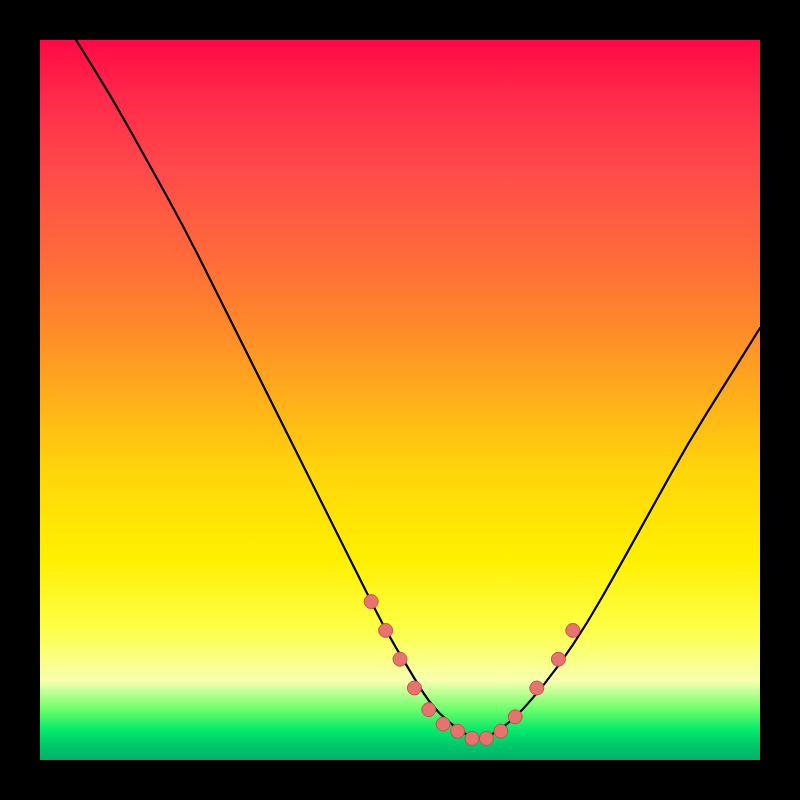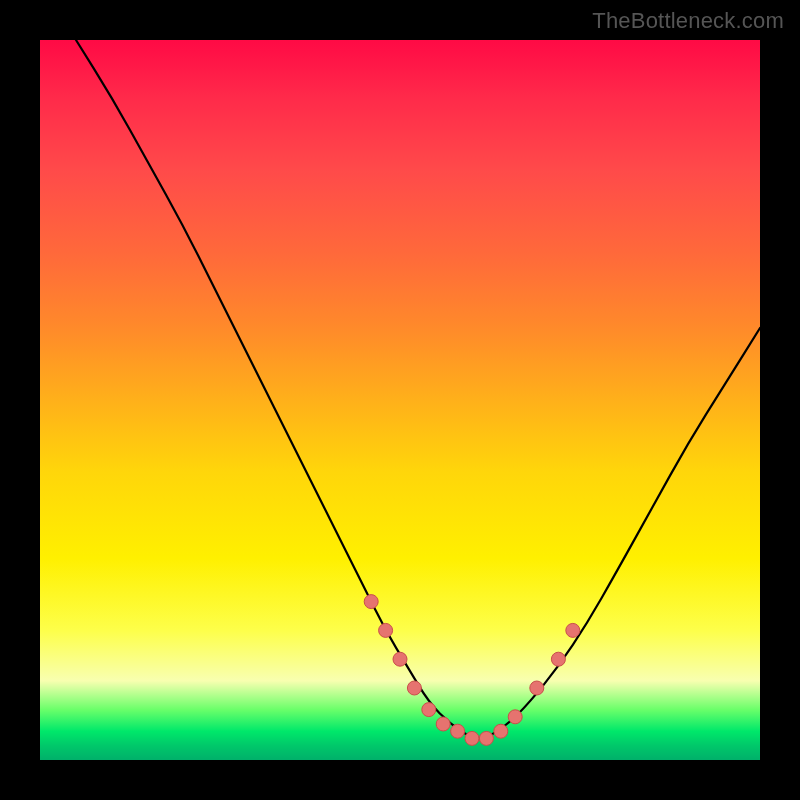--- a/index.html
+++ b/index.html
@@ -70,21 +70,20 @@
   .dot {
     fill: #e6736f;
     stroke: #c94f4a;
     stroke-width: 1;
   }
 </style>
 </head>
 <body>
 
 <div class="frame">
-  <div class="watermark">TheBottleneck.com</div>
 
   <div class="plot">
     <svg class="curve" viewBox="0 0 720 720">
       <path id="curve-path" class="line" d="M 36.0 0.0 Q 36.0 0.0 54.0 28.8 Q 72.0 57.6 90.0 90.0 Q 108.0 122.4 126.0 154.8 Q 144.0 187.2 162.0 223.2 Q 180.0 259.2 198.0 295.2 Q 216.0 331.2 234.0 367.2 Q 252.0 403.2 270.0 439.2 Q 288.0 475.2 306.0 511.2 Q 324.0 547.2 334.8 568.8 Q 345.6 590.4 356.4 608.4 Q 367.2 626.4 378.0 644.4 Q 388.8 662.4 399.6 673.2 Q 410.4 684.0 421.2 691.2 Q 432.0 698.4 439.2 698.4 Q 446.4 698.4 457.2 691.2 Q 468.0 684.0 478.8 673.2 Q 489.6 662.4 504.0 644.4 Q 518.4 626.4 532.8 604.8 Q 547.2 583.2 561.6 558.0 Q 576.0 532.8 594.0 500.4 Q 612.0 468.0 630.0 435.6 Q 648.0 403.2 666.0 374.4 Q 684.0 345.6 702.0 316.8 T 720.0 288.0"></path>
       <g id="dots">
           <circle cx="331.2" cy="561.6" r="7" class="dot"></circle>
           <circle cx="345.6" cy="590.4" r="7" class="dot"></circle>
           <circle cx="360.0" cy="619.2" r="7" class="dot"></circle>
           <circle cx="374.4" cy="648.0" r="7" class="dot"></circle>
           <circle cx="388.8" cy="669.6" r="7" class="dot"></circle>

